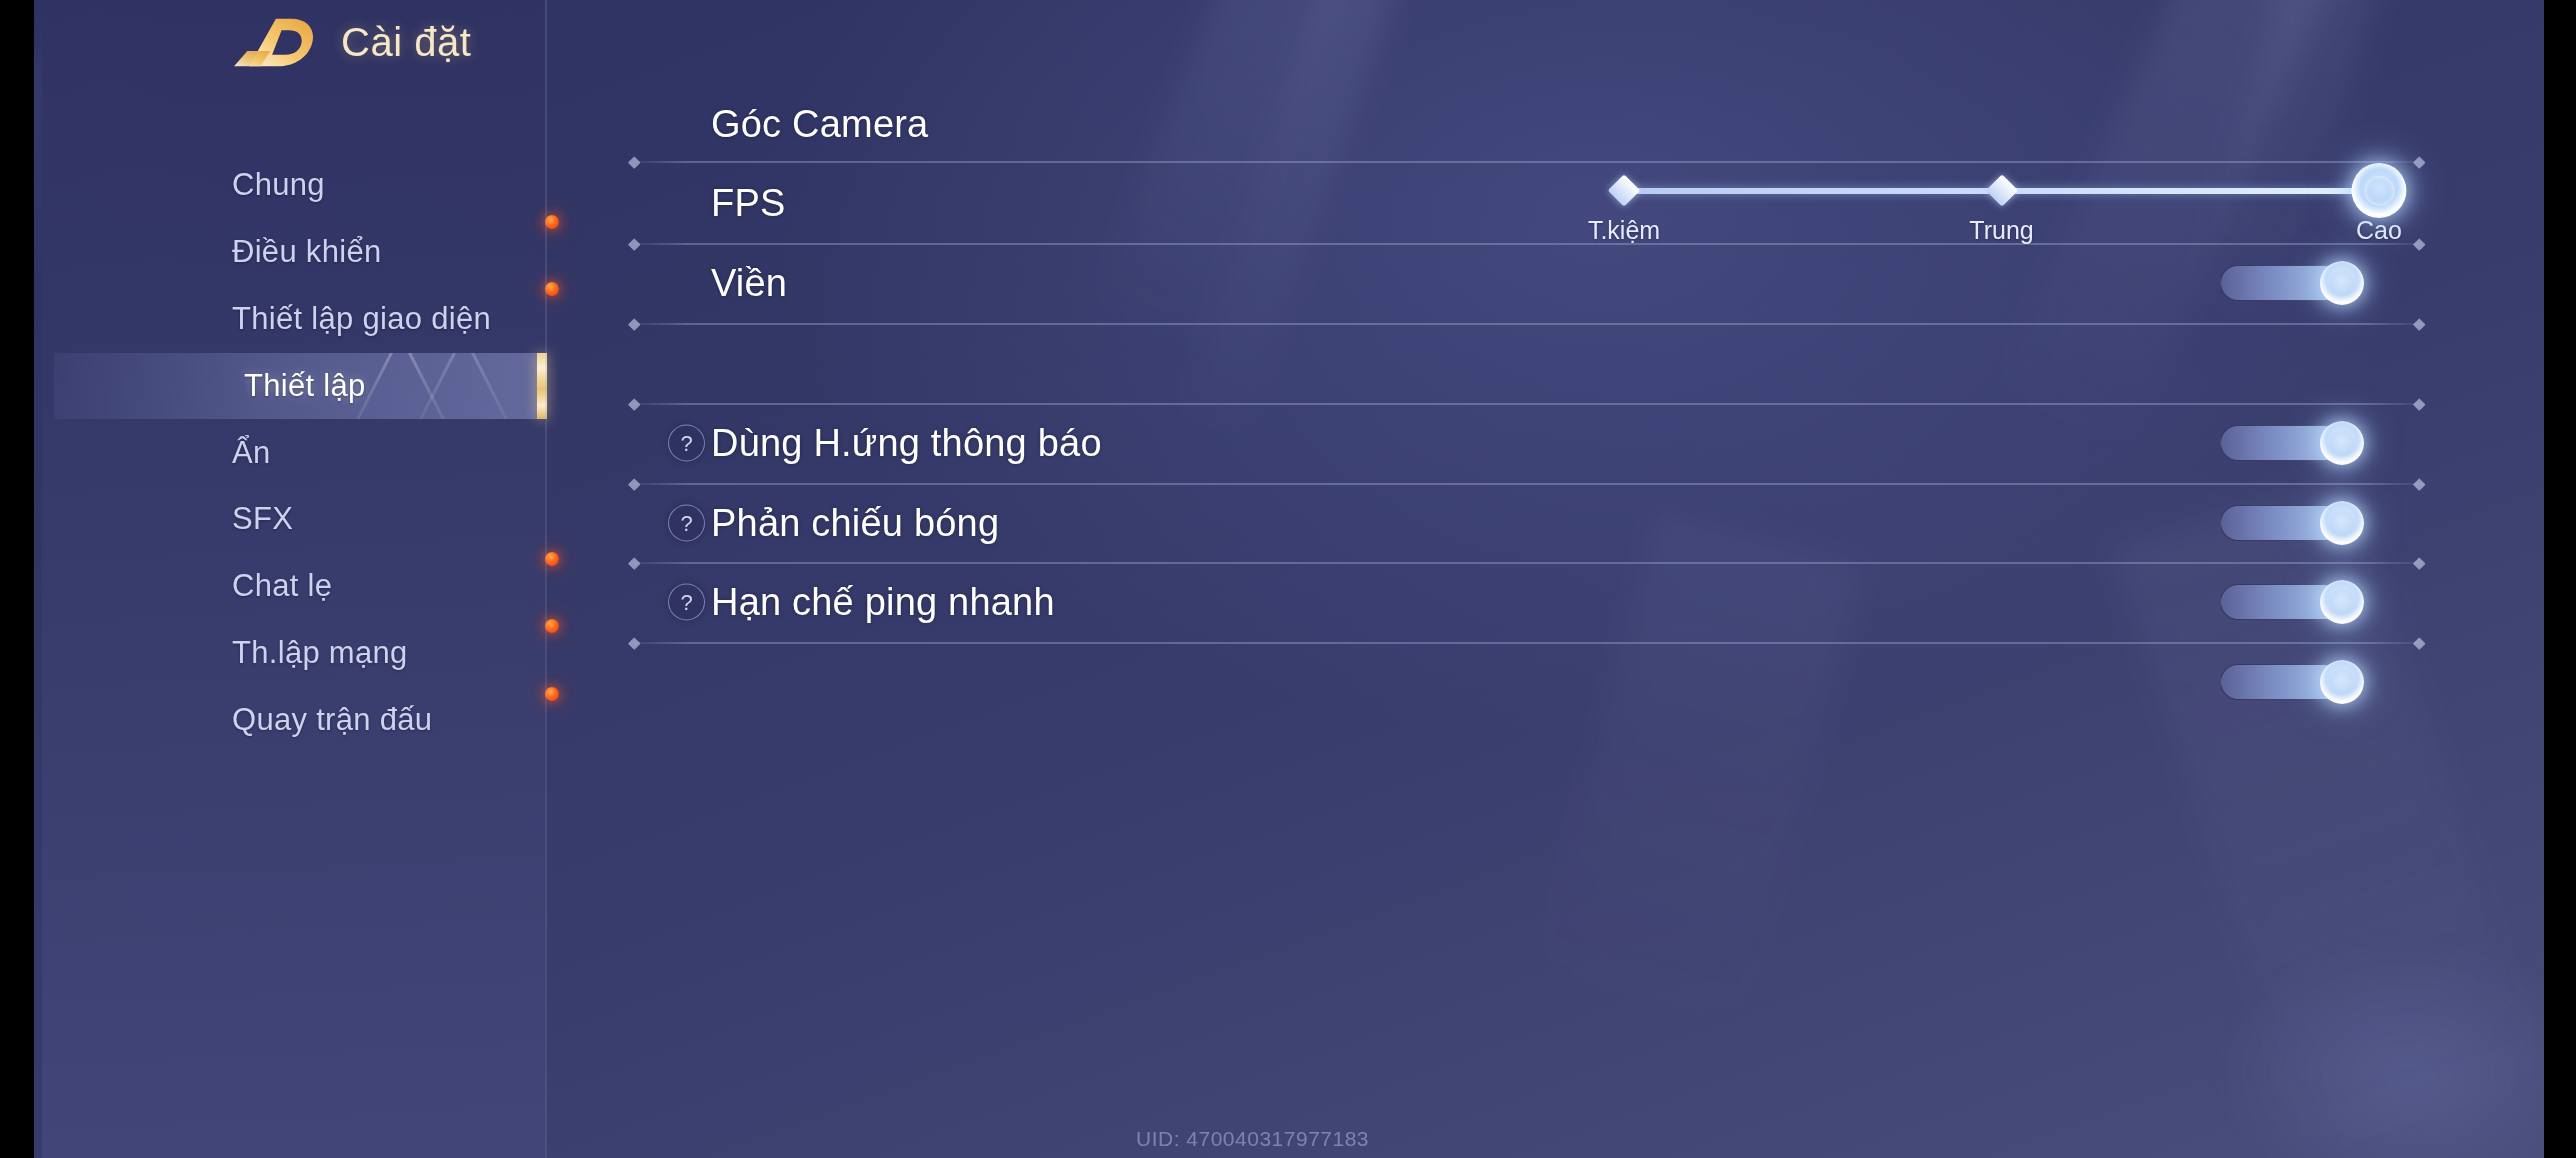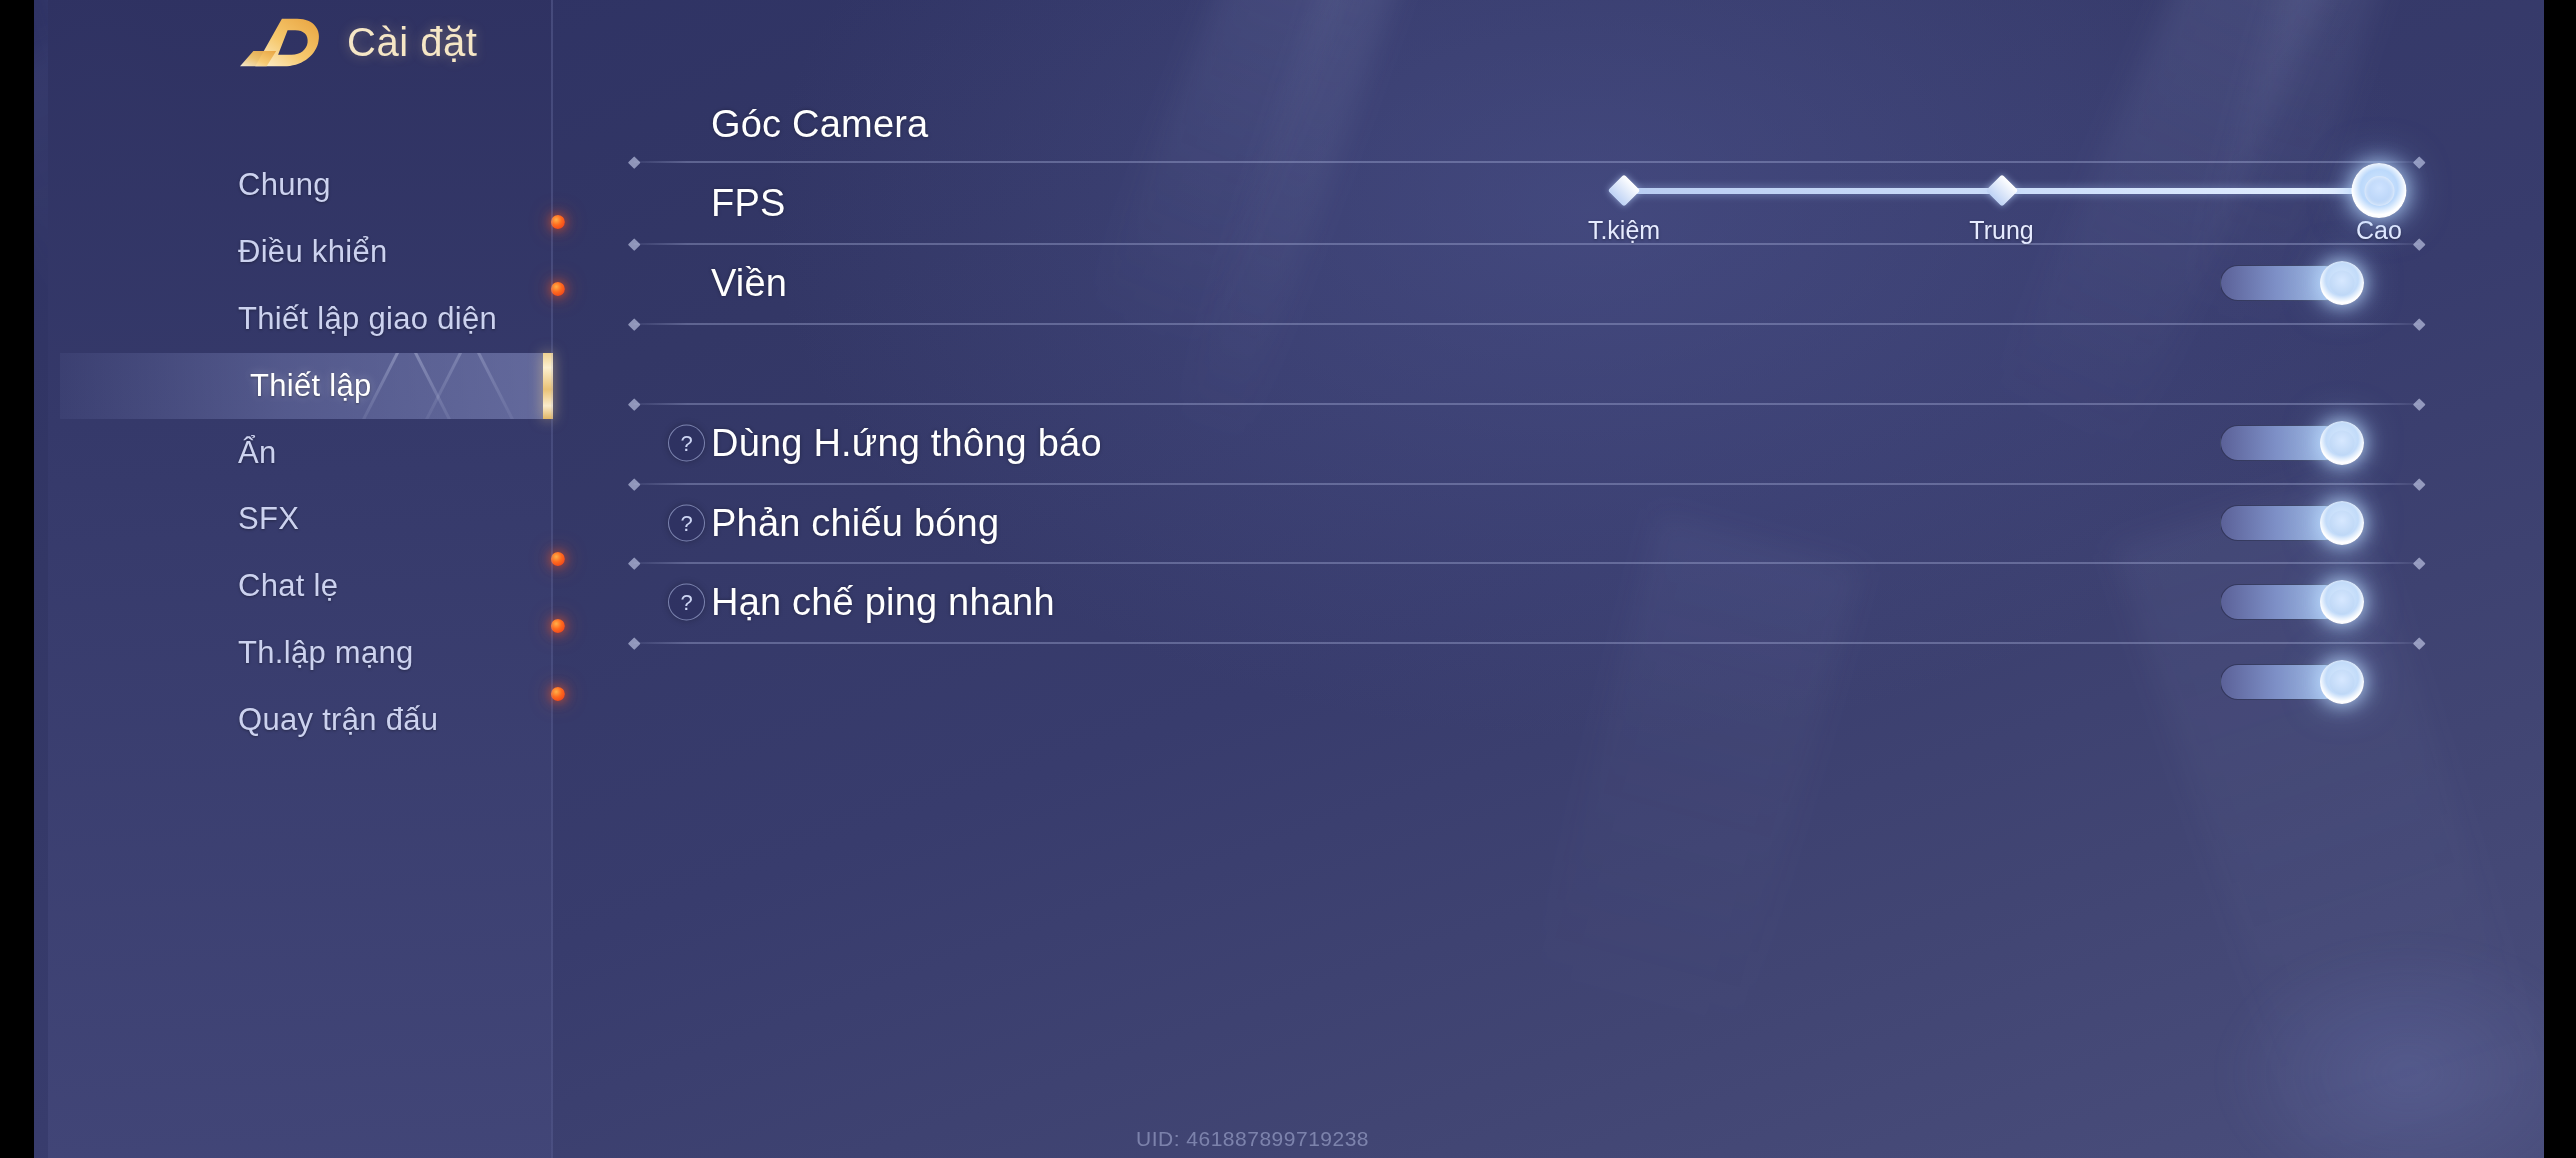--- a/index.html
+++ b/index.html
@@ -60,21 +60,21 @@
         background: linear-gradient(to bottom, rgba(170,180,230,0.05), rgba(170,180,230,0)); }
   .glow-a {
     position:absolute; left: 2175px; top: 931px; width: 399px; height: 285px;
     background: radial-gradient(ellipse at center, rgba(150,165,235,0.16), rgba(150,165,235,0) 68%);
     filter: blur(9.5px);
   }
 
   
   .sidebar {
     position: absolute;
-    left: 14px; top: 0;
+    left: 8px; top: 0;
     width: 505px;
     height: 1159px;
     background: linear-gradient(178deg, rgba(47,50,98,0.97) 0%, rgba(53,57,106,0.95) 35%, rgba(66,70,120,0.93) 100%);
   }
   .sidebar::after {
     content: "";
     position: absolute;
     right: 0; top: 0; bottom: 0;
     width: 1.9px;
     background: linear-gradient(to bottom, rgba(150,160,215,0.22), rgba(150,160,215,0.10));
@@ -562,16 +562,16 @@
       <div class="divider" style="top:642px"></div>
 
       <div class="row" style="top:642px">
         <div class="toggle">
           <div class="toggle-track"></div>
           <div class="toggle-knob"></div>
         </div>
       </div>
     </div>
 
-    <div class="uid">UID: 461887899719238</div>
+    <div class="uid">UID: 470040317977183</div>
   </div>
 </div>
 
 
 </body></html>

